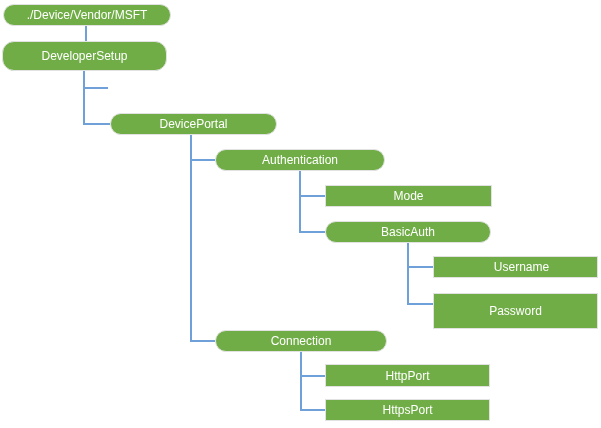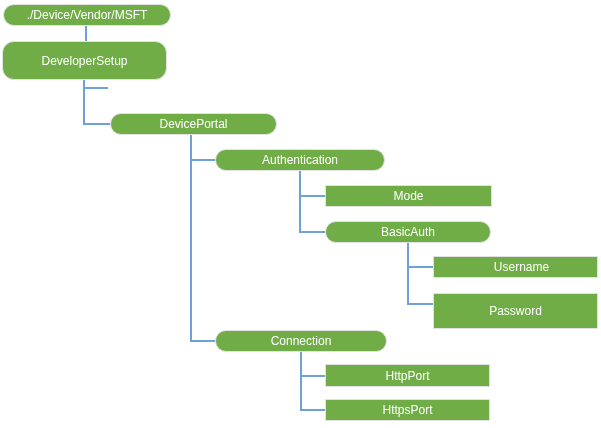--- a/index.html
+++ b/index.html
@@ -52,21 +52,21 @@
     <div class="seg" style="left: 299px; top: 231px; width: 26px; height: 2px;"></div>
     <div class="seg" style="left: 407px; top: 243px; width: 2px; height: 61px;"></div>
     <div class="seg" style="left: 407px; top: 266px; width: 26px; height: 2px;"></div>
     <div class="seg" style="left: 407px; top: 303px; width: 26px; height: 2px;"></div>
     <div class="seg" style="left: 300px; top: 352px; width: 2px; height: 58px;"></div>
     <div class="seg" style="left: 300px; top: 375px; width: 25px; height: 2px;"></div>
     <div class="seg" style="left: 300px; top: 409px; width: 25px; height: 2px;"></div>
     <div class="node pill" style="left: 3px; top: 4px; width: 168px; height: 22px;">
       <span>./Device/Vendor/MSFT</span>
     </div>
-    <div class="node pill" style="left: 2px; top: 41px; width: 165px; height: 39px;">
+    <div class="node pill" style="left: 2px; top: 41px; width: 165px; height: 30px;">
       <span>DeveloperSetup</span>
     </div>
     <div class="node pill" style="left: 110px; top: 113px; width: 167px; height: 22px;">
       <span>DevicePortal</span>
     </div>
     <div class="node pill" style="left: 215px; top: 149px; width: 170px; height: 22px; text-align: right;">
       <span>Authentication</span>
     </div>
     <div class="node rect" style="left: 325px; top: 185px; width: 167px; height: 22px;">
       <span>Mode</span>

